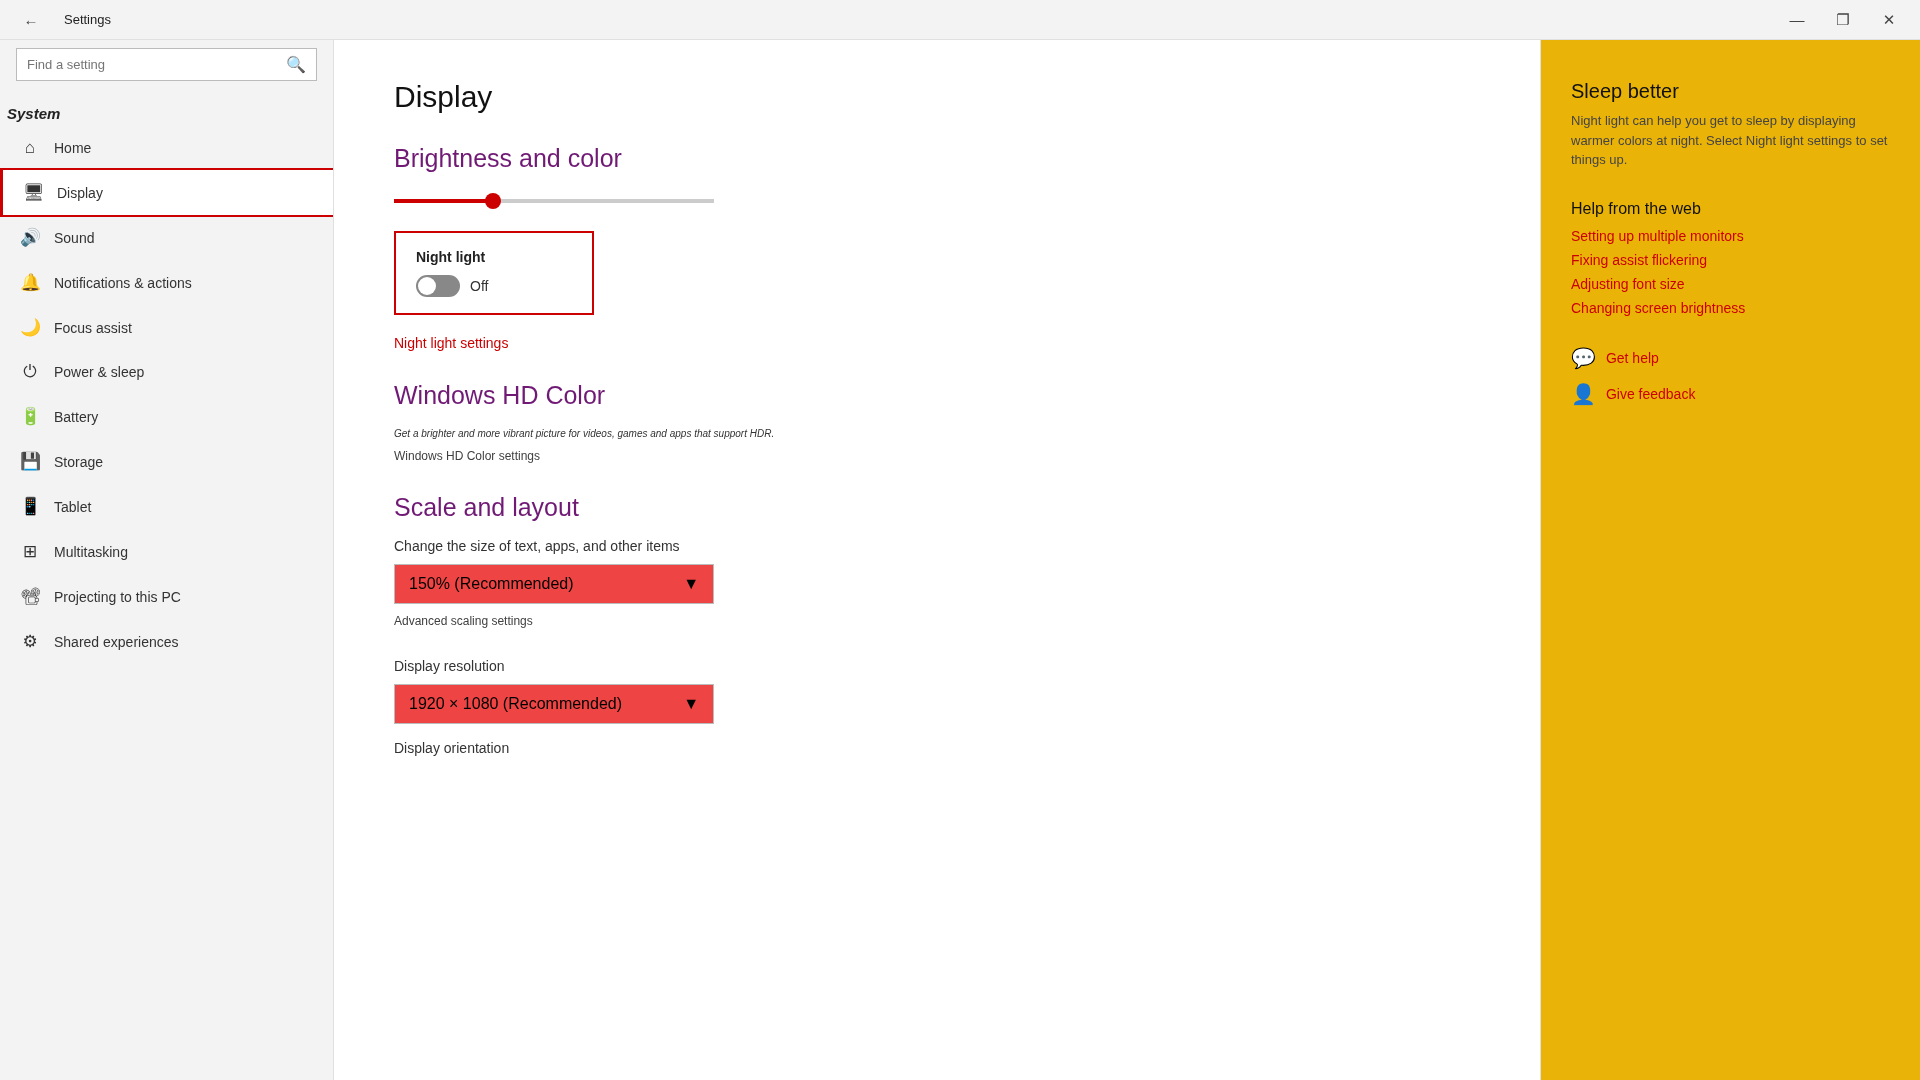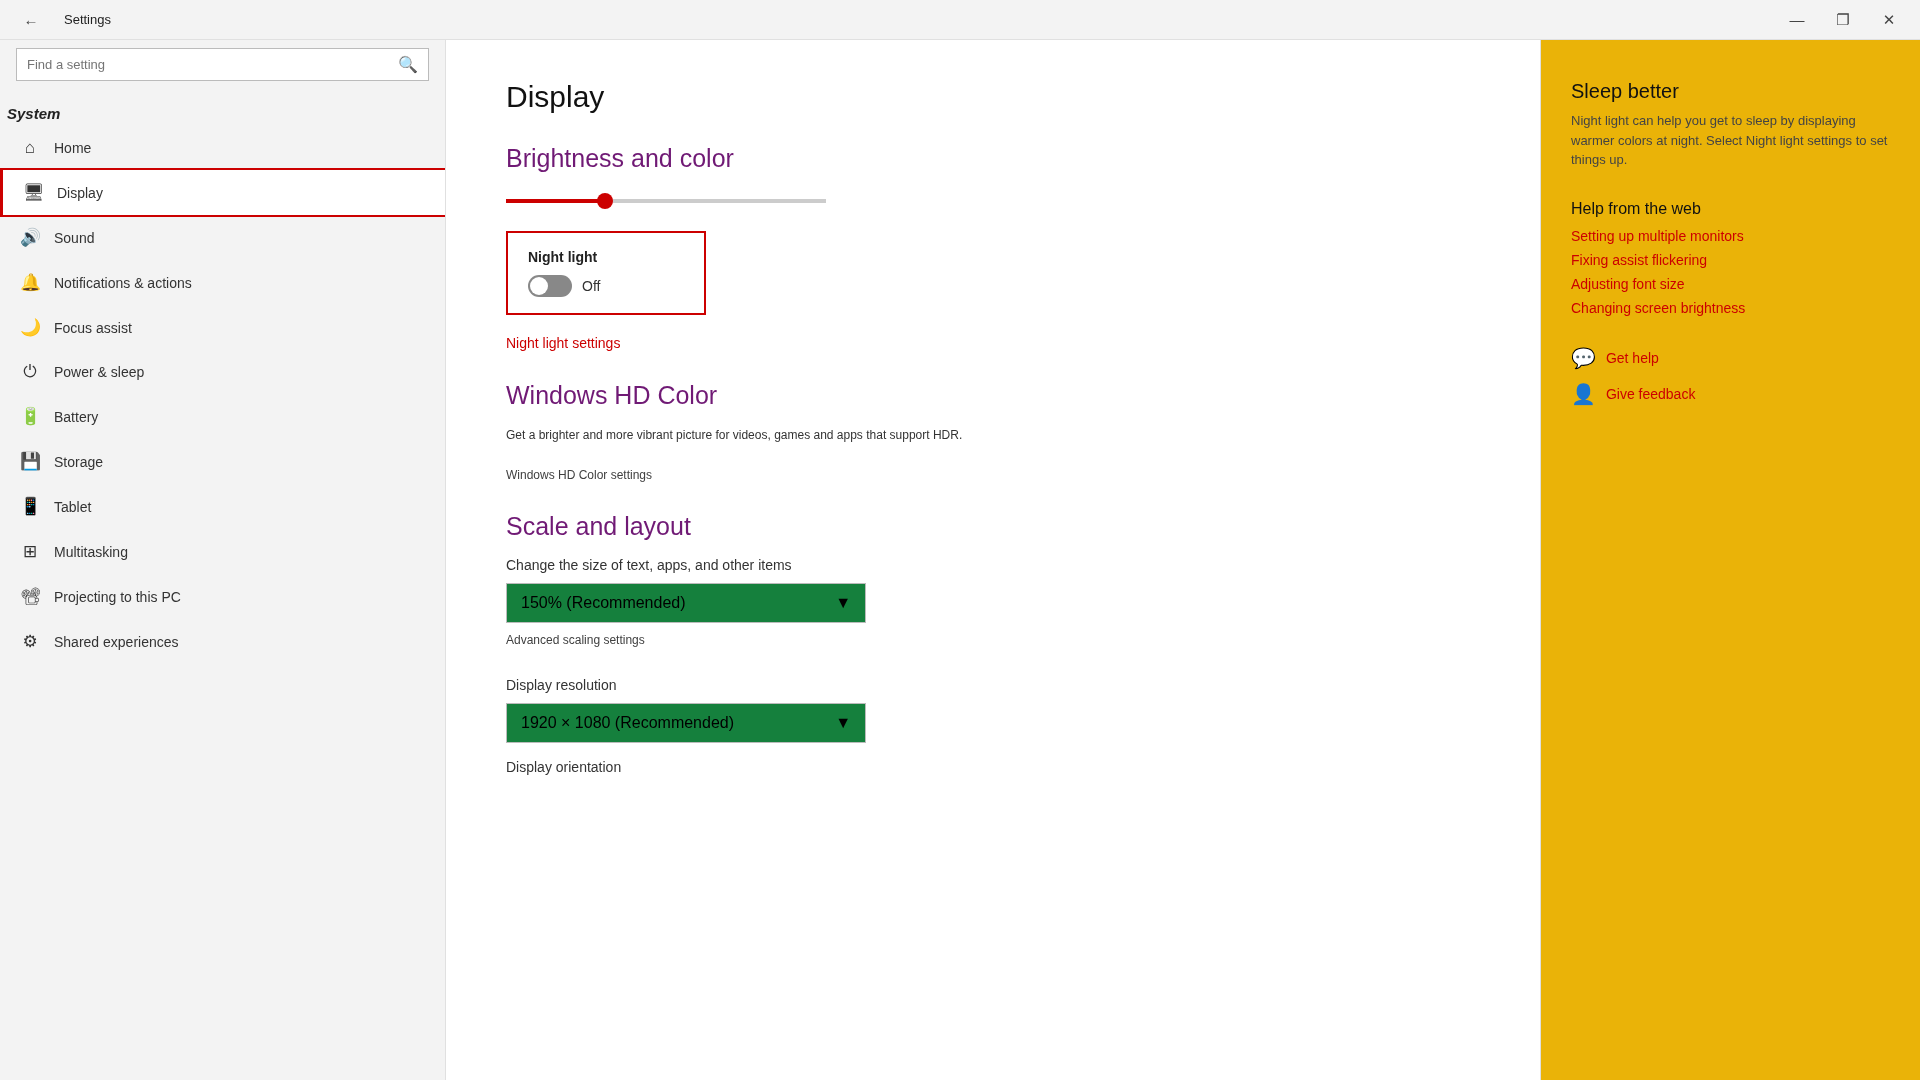--- a/index.html
+++ b/index.html
@@ -17,21 +17,21 @@
     .titlebar-btn {
       width: 46px; height: 40px; border: none; background: transparent;
       font-size: 15px; cursor: pointer; display: flex; align-items: center; justify-content: center;
       color: #444;
     }
 
     .app-body { display: flex; flex: 1; overflow: hidden; }
 
     
     .sidebar {
-      width: 446px; background: #f3f3f3; border-right: 1px solid #e0e0e0;
+      width: 334px; background: #f3f3f3; border-right: 1px solid #e0e0e0;
       display: flex; flex-direction: column; padding-top: 0;
       overflow-y: auto;
     }
     .sidebar-search {
       margin: 8px 16px 16px 16px;
       display: flex; align-items: center;
       border: 1px solid #bbb; background: #fff; padding: 6px 10px;
     }
     .sidebar-search input {
       border: none; outline: none; flex: 1; font-size: 13px; background: transparent;
@@ -88,24 +88,24 @@
       position: absolute; top: 2px; left: 2px;
     }
     .toggle-off-label { font-size: 14px; color: #333; }
 
     .night-light-settings-link {
       color: #c00; font-size: 14px; cursor: pointer; text-decoration: none;
       display: block; margin-bottom: 30px;
     }
 
     
-    .hd-desc { font-size: 12px; color: #333; margin-bottom: 24px; line-height: 1.5; }
+    .hd-desc { font-size: 10px; color: #333; margin-bottom: 8px; line-height: 1.5; font-style: italic; }
     .link { color: #404040; font-size: 12px; cursor: pointer; text-decoration: none; margin-bottom: 30px; display: block; }
     .dropdown-container {
-      width: 360px; border: 1px solid #bbb; background: #15803d;
+      width: 320px; border: 1px solid #bbb; background: #ef4444;
       display: flex; align-items: center; justify-content: space-between;
       padding: 10px 14px; cursor: pointer; margin-bottom: 10px;
     }
 
     
     .right-panel {
       width: 380px; padding: 40px 30px; background: #eab308; border-left: 1px solid #e0e0e0;
       overflow-y: auto;
     }
     .help-title { font-size: 20px; font-weight: 400; margin-bottom: 8px; color: #111; }

